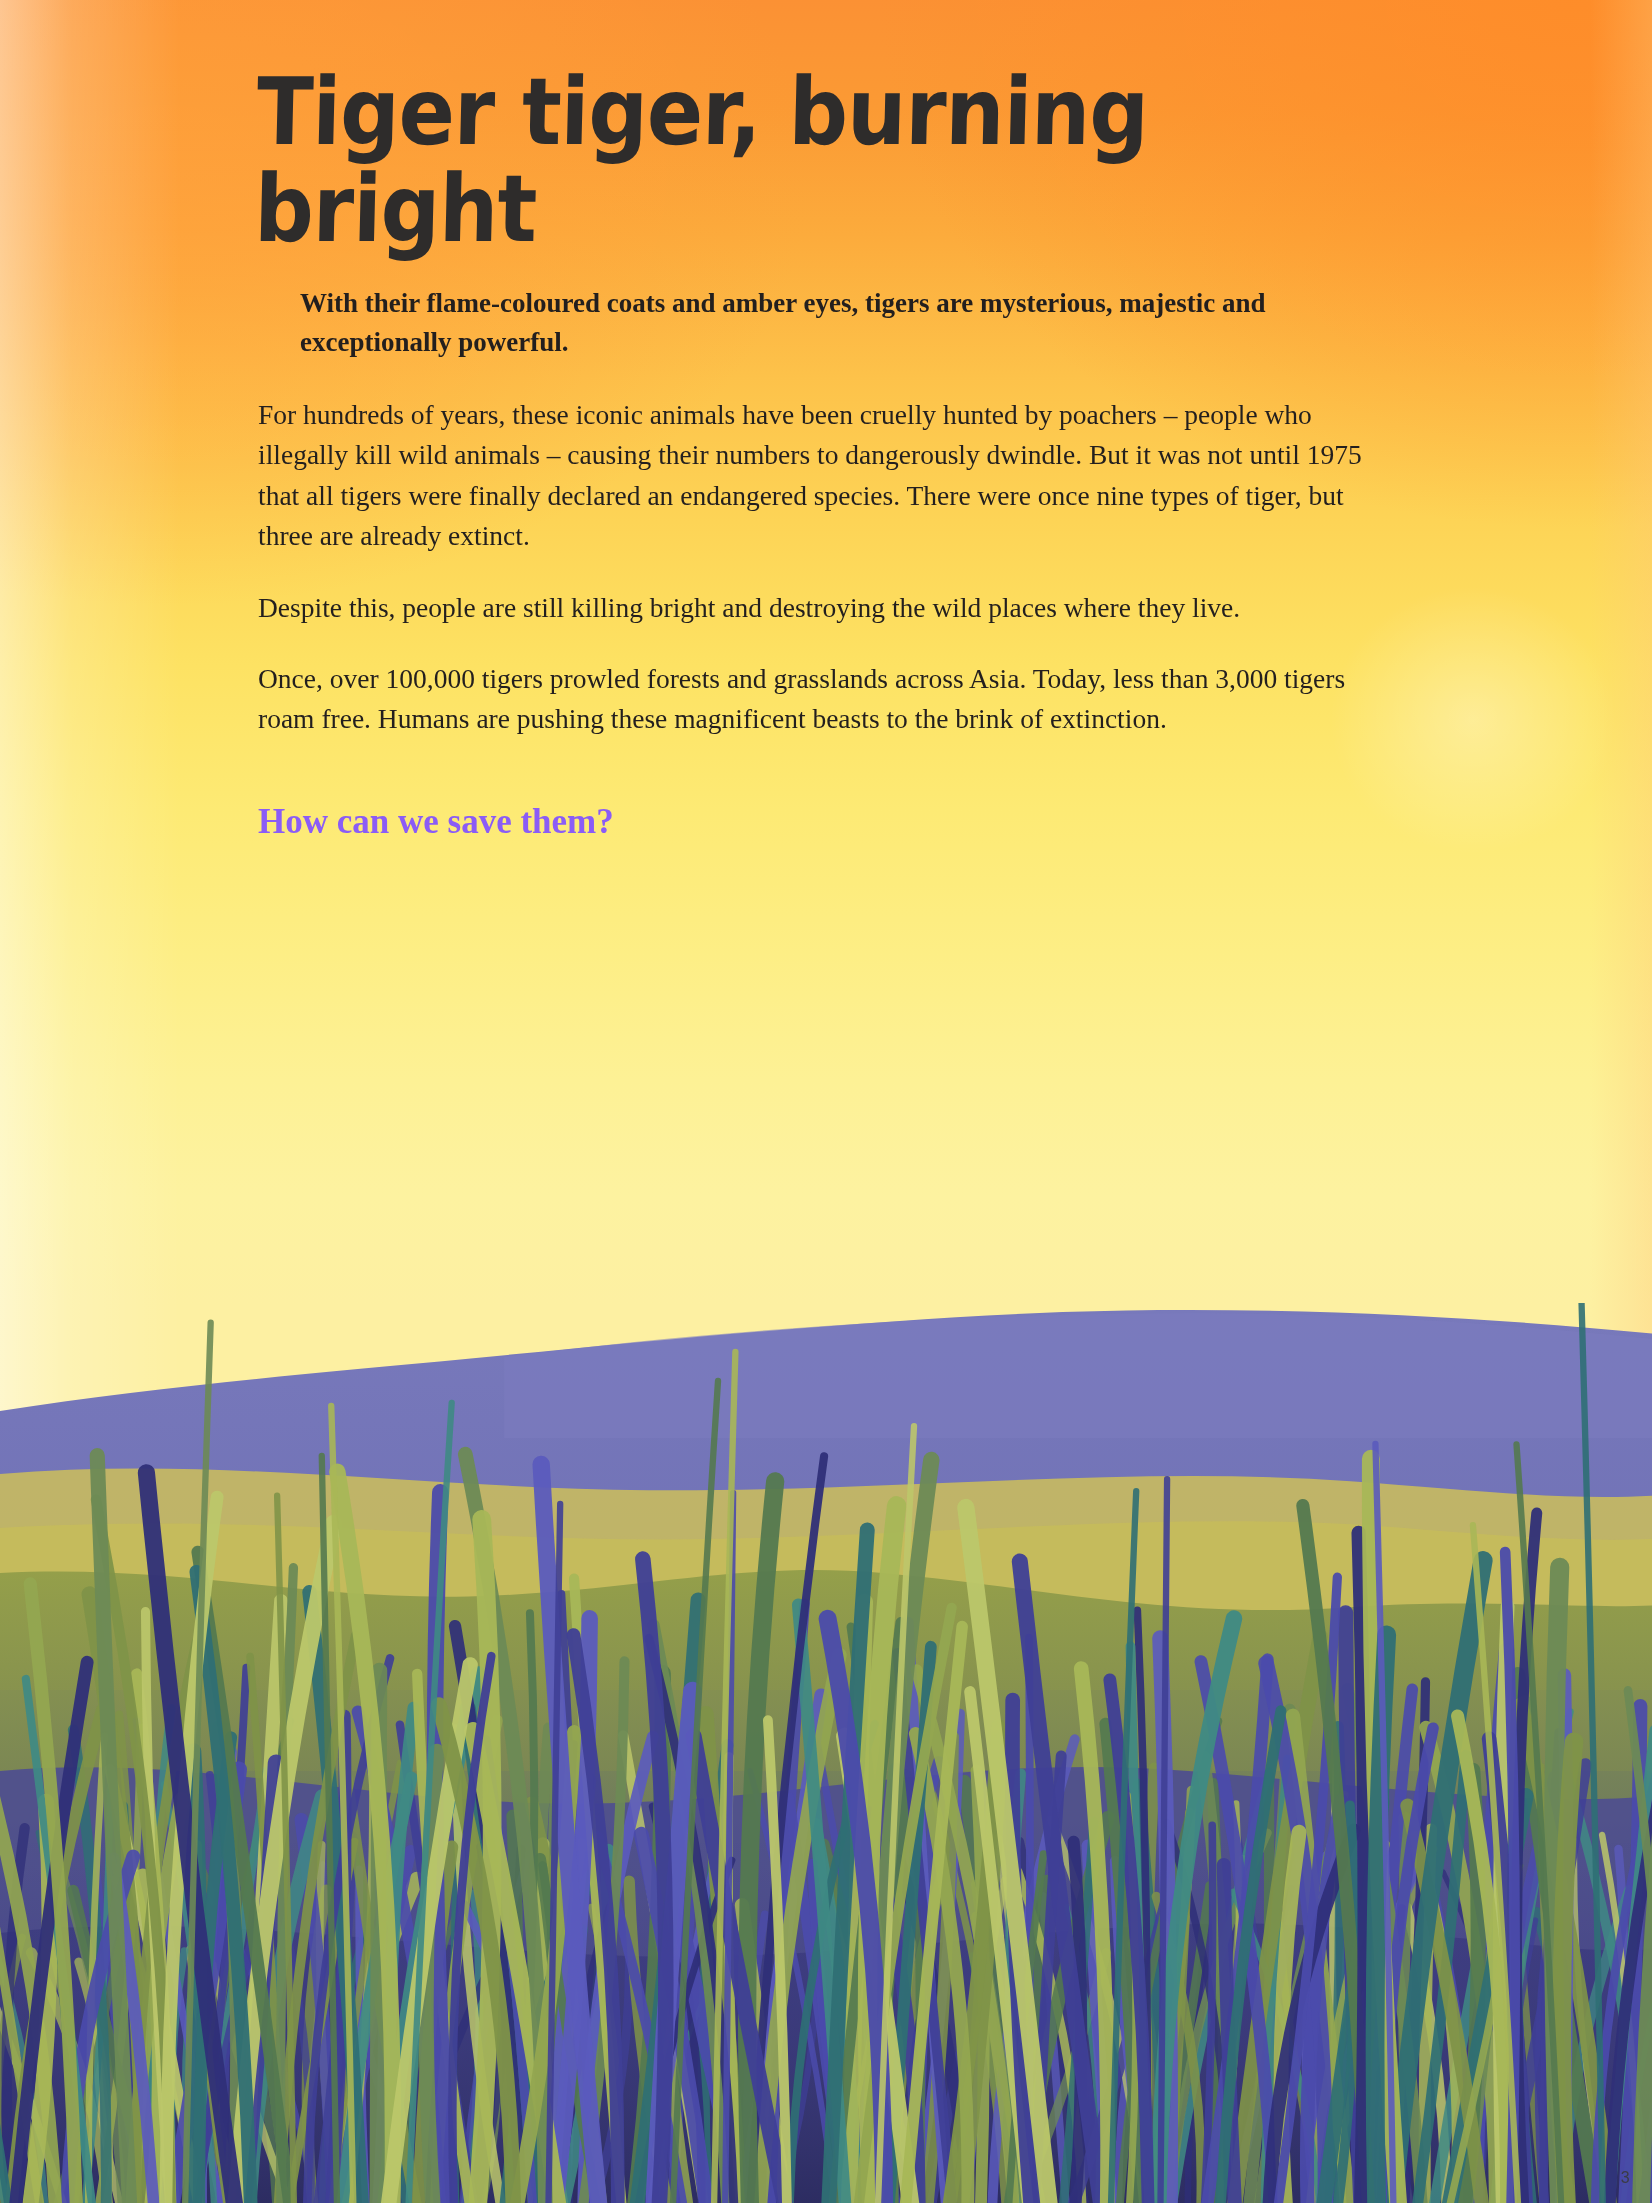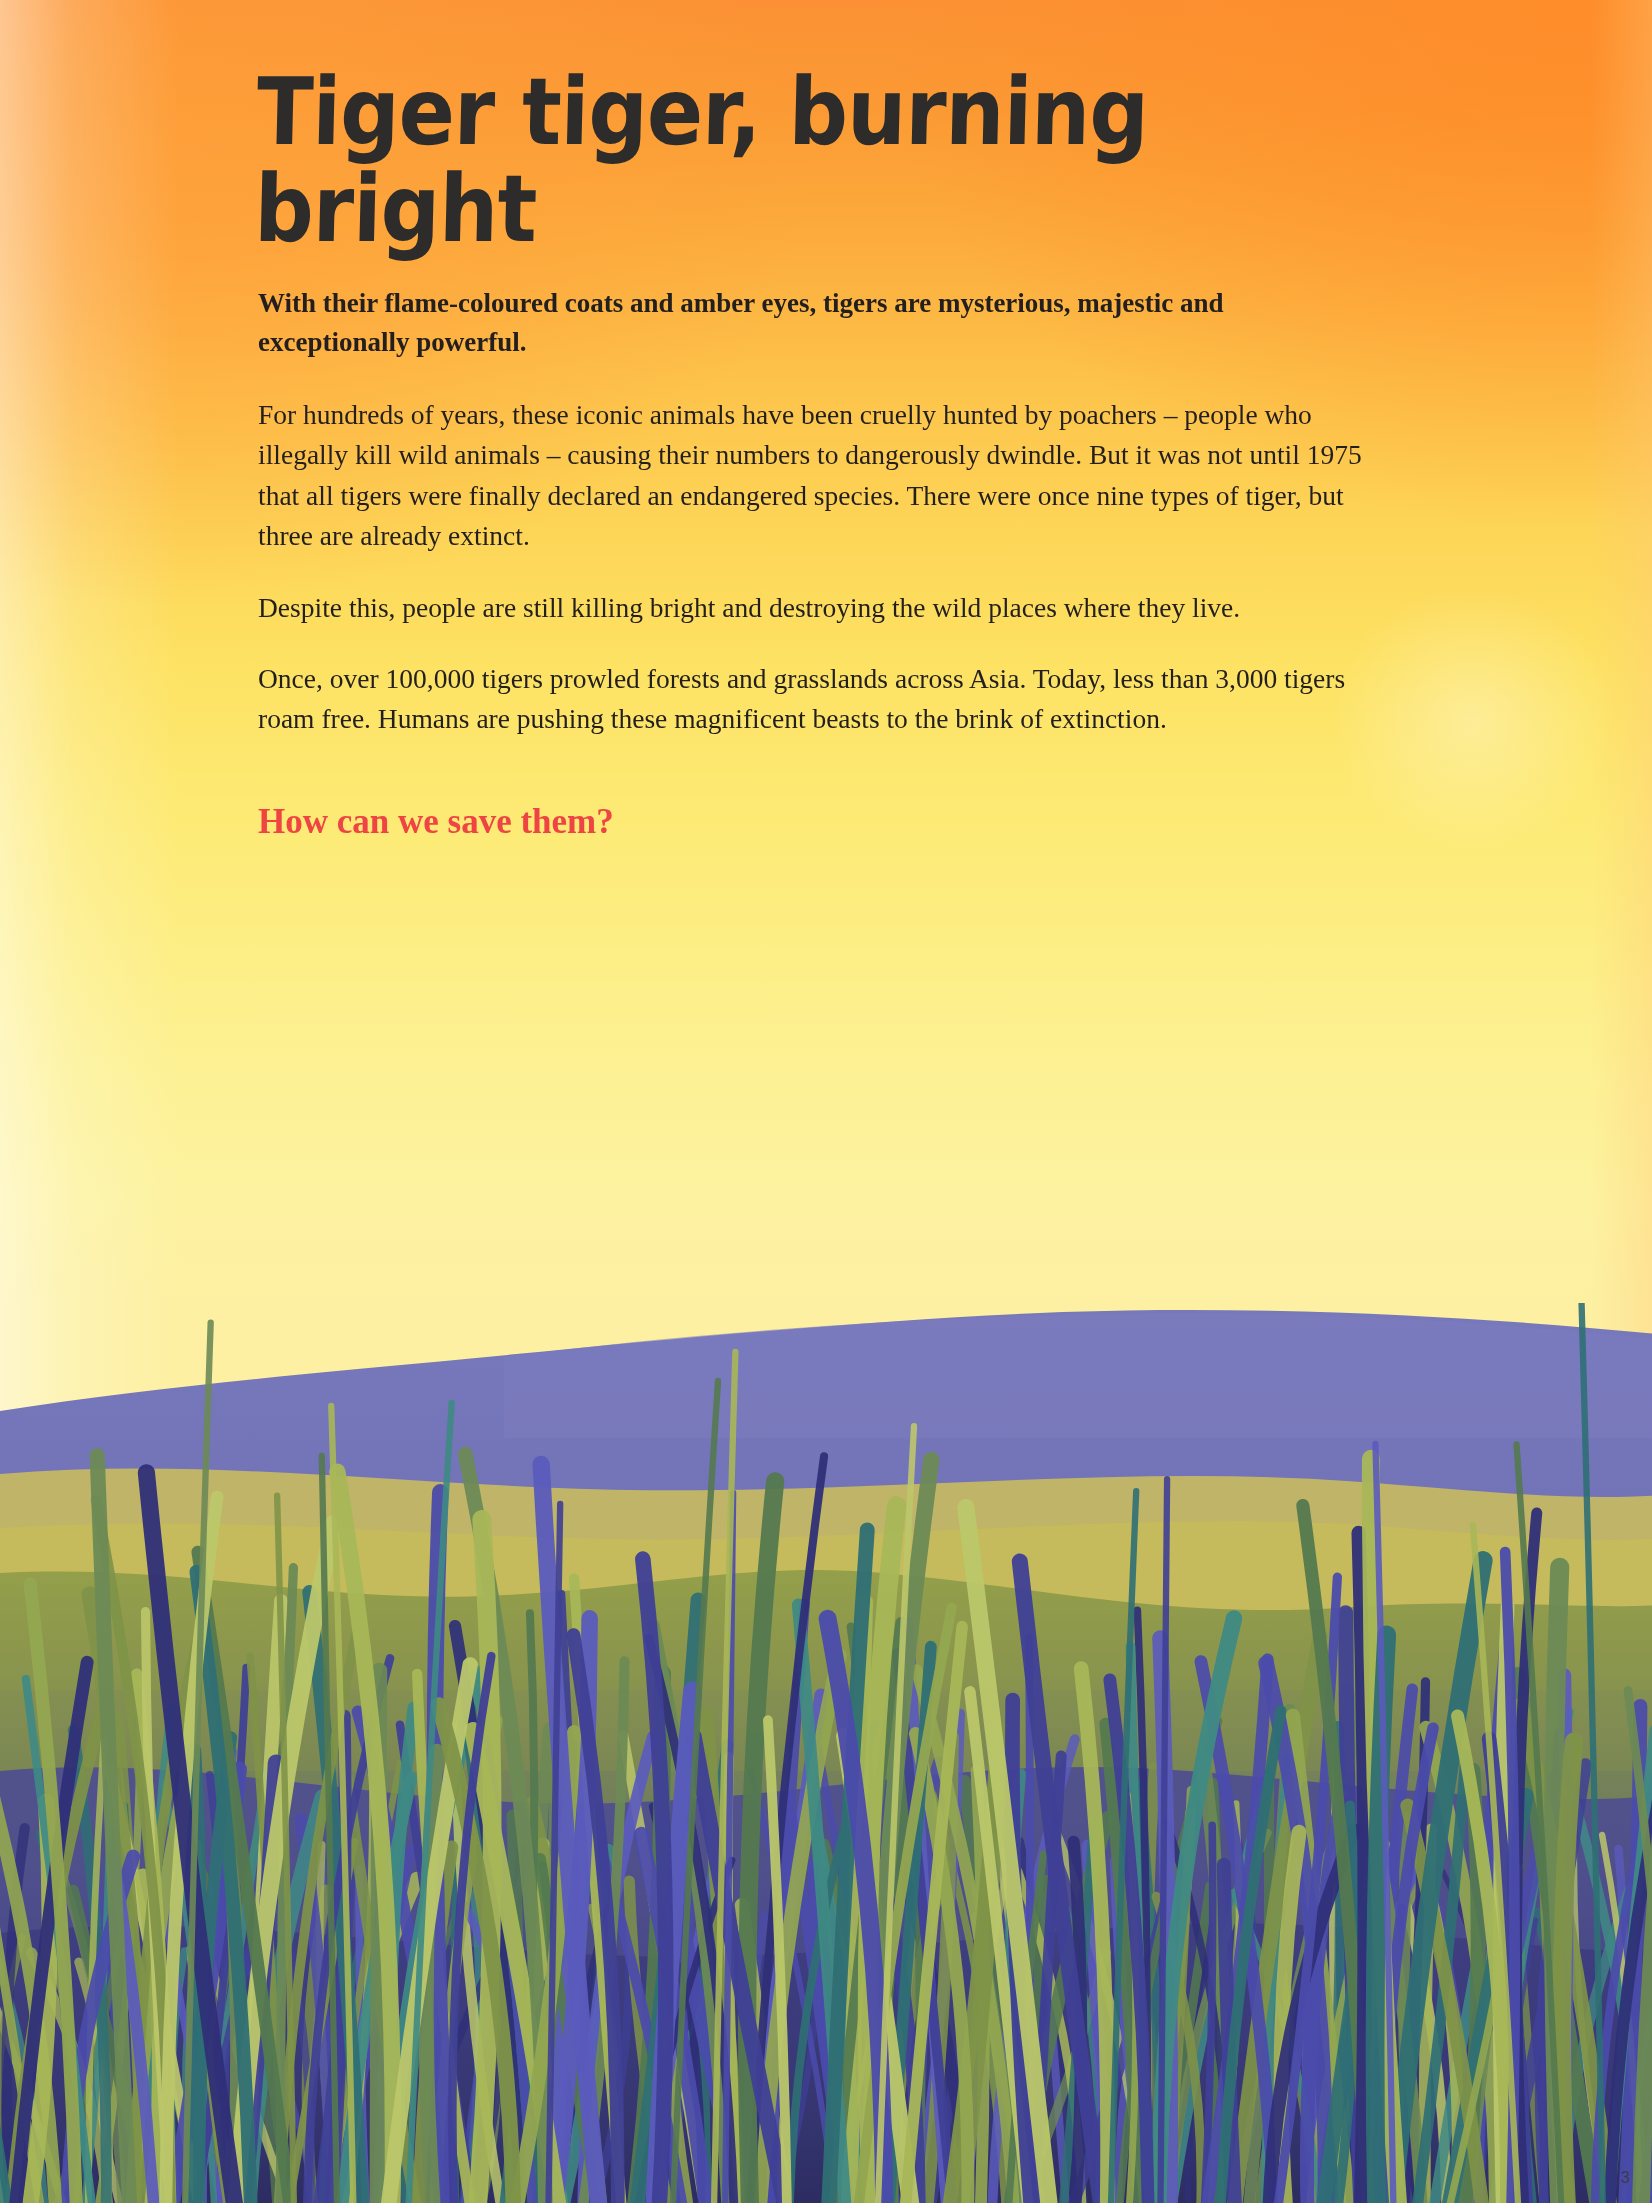--- a/index.html
+++ b/index.html
@@ -91,31 +91,32 @@
     font-size: 27.5px;
     line-height: 1.47;
     margin: 0 0 31px 0;
   }
   p.lead {
     font-weight: bold;
     font-size: 27px;
     line-height: 1.42;
     margin-bottom: 34px;
     max-width: 995px;
+    margin-left: 42px;
   }
   p.body { max-width: 1157px; }
   p.closing {
     font-weight: bold;
     margin-top: 43px;
     margin-bottom: 0;
   }
   .question {
     font-weight: bold;
     font-size: 35px;
-    color: #ef4444;
+    color: #8b5cf6;
     margin-top: 56px;
   }
 
   
   .page-number {
     position: absolute;
     right: 23.4px;
     bottom: 16px;
     font-size: 16px;
     color: #3b3b46;

